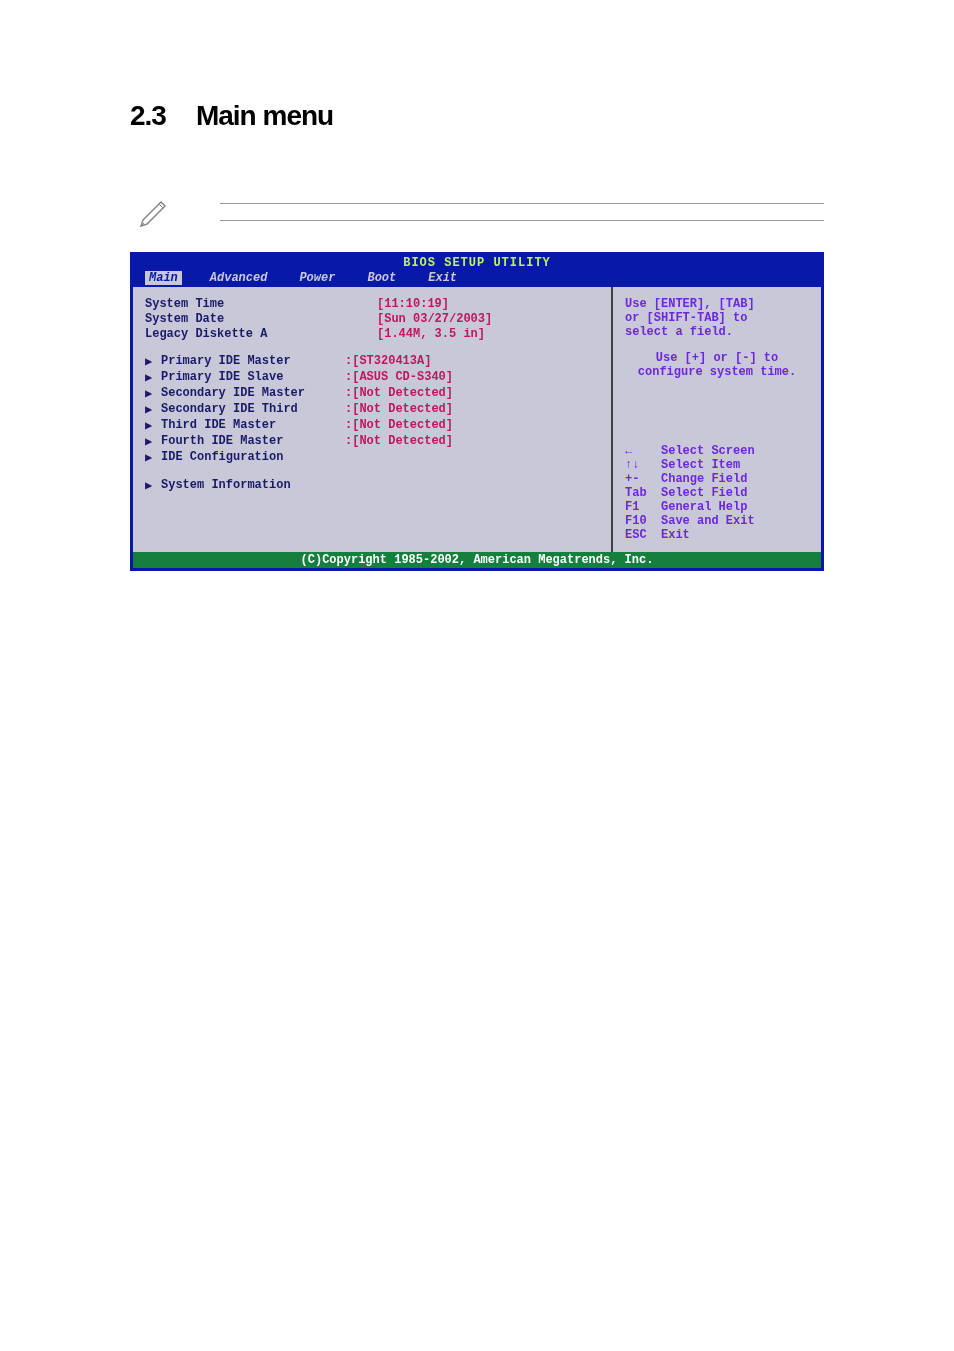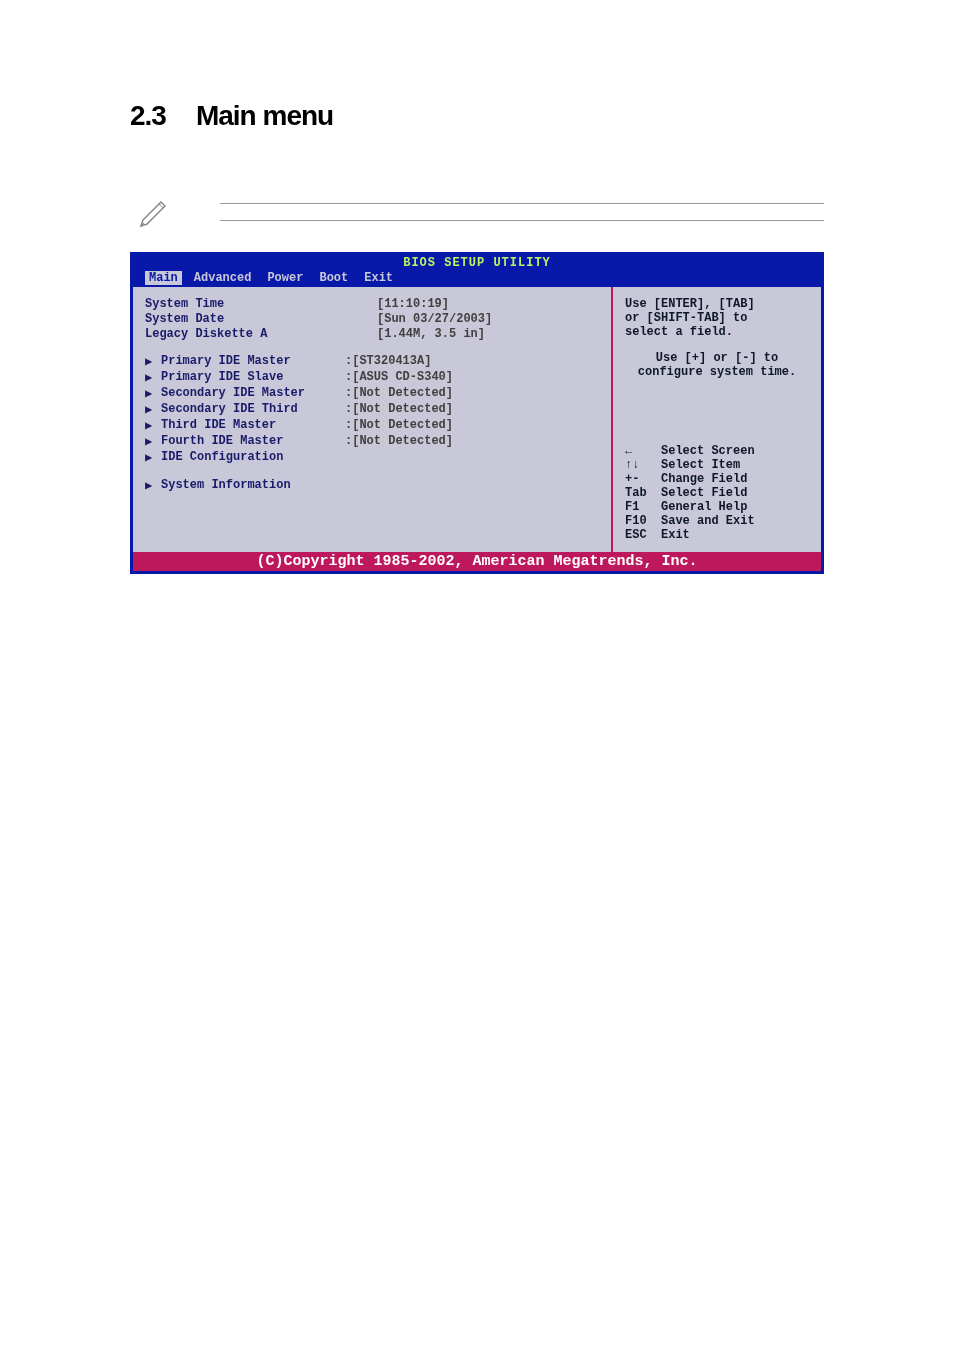--- a/index.html
+++ b/index.html
@@ -67,21 +67,22 @@
       text-align: center;
       padding: 1px 0;
       font-size: 12px;
       letter-spacing: 1px;
     }
     .bios-tabs {
       background: #0818a8;
       color: #c8c8d8;
       padding: 0 12px 2px 12px;
       display: flex;
-      gap: 8px;
+      gap: 24px;
+      font-style: italic;
     }
     .bios-tab {
       padding: 0 4px;
     }
     .bios-tab.active {
       background: #c8c8d8;
       color: #0818a8;
     }
     .bios-body {
       display: flex;
@@ -94,38 +95,38 @@
     .bios-row {
       display: flex;
       margin-bottom: 1px;
       gap: 32px;
     }
     .bios-label {
       width: 200px;
       white-space: pre;
     }
     .bios-value {
-      color: #404040;
+      color: #be185d;
     }
     .bios-submenu {
       display: flex;
       margin-bottom: 1px;
     }
     .bios-arrow {
       width: 16px;
       color: #1a1a6a;
     }
     .bios-spacer {
       height: 12px;
     }
     .bios-help {
       width: 210px;
-      border-left: 2px solid #be185d;
+      border-left: 2px solid #404040;
       padding: 10px 12px;
-      color: #0f172a;
+      color: #6d28d9;
       position: relative;
     }
     .bios-help-top {
       margin-bottom: 12px;
     }
     .bios-help-mid {
       margin-bottom: 16px;
       text-align: center;
     }
     .bios-help-keys {
@@ -133,25 +134,25 @@
       bottom: 10px;
       left: 12px;
     }
     .bios-help-row {
       display: flex;
     }
     .bios-help-key {
       width: 36px;
     }
     .bios-footer {
-      background: #be185d;
+      background: #15803d;
       color: #ffffff;
       text-align: center;
       padding: 1px 0;
-      font-size: 15px;
+      font-size: 12px;
     }
   </style>
 </head>
 <body>
 
 <div class="heading">
   <span class="num">2.3</span><span>Main menu</span>
 </div>
 
 <div class="note-section">

